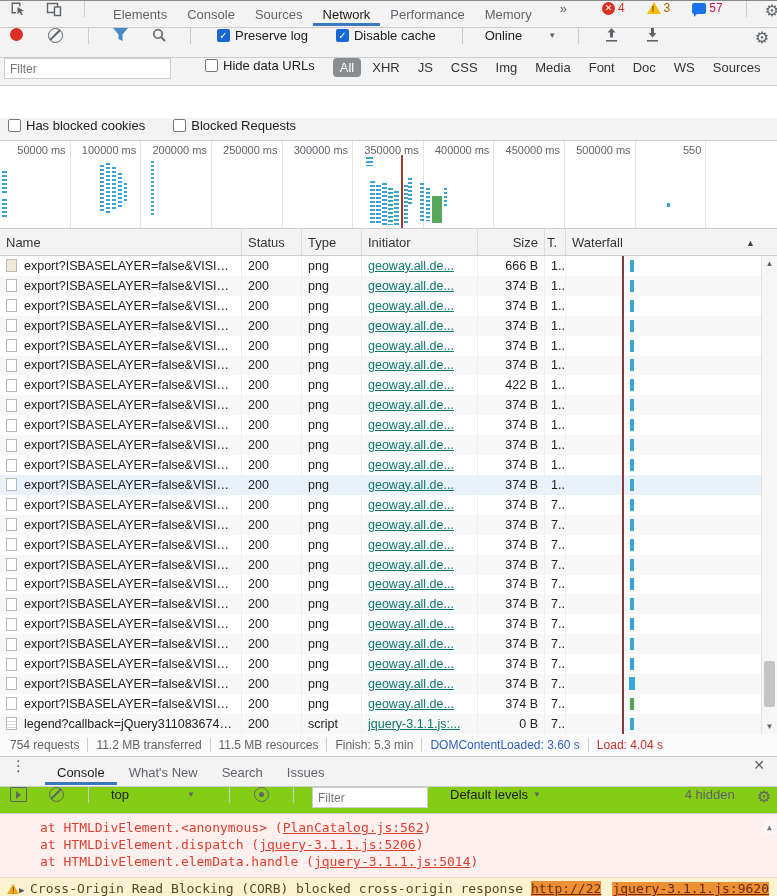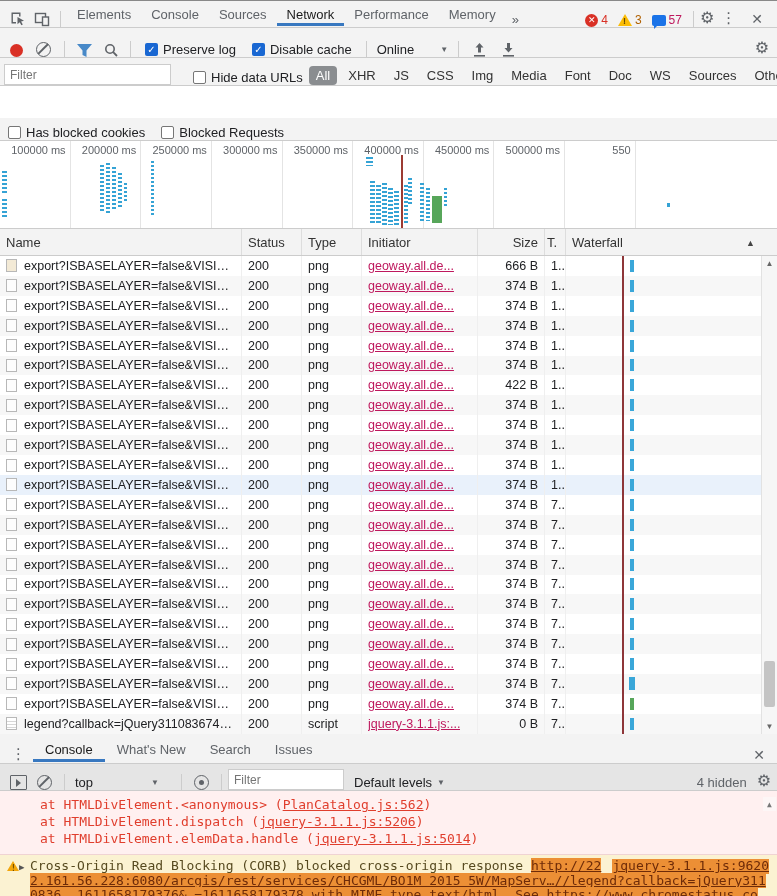--- a/index.html
+++ b/index.html
@@ -1,19 +1,19 @@
 <!DOCTYPE html>
 <html><head>
 <meta charset="utf-8">
 <style>
   html,body{margin:0;padding:0;background:#e8e8e8;}
   .devtools{position:relative;width:777px;height:896px;background:#fff;overflow:hidden;
     font-family:"Liberation Sans","DejaVu Sans",sans-serif;font-size:13px;color:#333;
     border-top:1px solid #888;box-sizing:border-box;}
-  .bar{display:flex;align-items:flex-end;background:#f3f3f3;box-sizing:border-box;}
+  .bar{display:flex;align-items:flex-start;background:#f3f3f3;box-sizing:border-box;gap:12px;}
   .sep{width:1px;height:16px;background:#ccc;margin:0 6px;flex:0 0 1px;}
   .spacer{flex:1;}
   .icn{color:#5f6368;display:inline-flex;align-items:center;justify-content:center;flex:0 0 auto;}
 
   
   .tabbar{height:27px;border-bottom:1px solid #ccc;padding:0 6px;}
   .tabbar .tab{padding:5px 10px 4px;color:#5f6368;cursor:default;white-space:nowrap;}
   .tabbar .tab.active{color:#1a1a1a;box-shadow:inset 0 -3px 0 #3878c0;}
   .chev{color:#5f6368;font-size:13px;padding:0 6px;}
   .badge{display:inline-flex;align-items:center;margin:0 5px;white-space:nowrap;}
@@ -82,40 +82,40 @@
   .nrow.alt{background:#f7f7f7;}
   .nrow.sel{background:#e9f1fb;}
   .nrow .cell{box-sizing:border-box;padding:0 6px;height:100%;display:flex;align-items:center;overflow:hidden;
     border-right:1px solid #efefef;white-space:nowrap;}
   .nrow .c-size{justify-content:flex-end;}
   .nrow .c-wf{border-right:none;}
   .ficon{width:11px;height:13px;border:1px solid #b8b8b8;background:#fdfdfd;margin-right:7px;flex:0 0 11px;box-sizing:border-box;}
   .ficon.img1{background:#f3ead6;}
   .ficon.script{background:linear-gradient(#fff 0 3px,#d7d7d7 3px 4px,#fff 4px 6px,#d7d7d7 6px 7px,#fff 7px 9px,#d7d7d7 9px 10px,#fff 10px);}
   .ntxt{overflow:hidden;text-overflow:ellipsis;white-space:nowrap;}
-  .ilink{text-decoration:underline;color:#be185d;overflow:hidden;text-overflow:ellipsis;}
+  .ilink{text-decoration:underline;color:#0f766e;overflow:hidden;text-overflow:ellipsis;}
   .redline{position:absolute;left:622px;top:0;bottom:0;width:2px;background:#8e3639;z-index:4;}
   .wbar{margin-left:58px;width:4px;height:12px;background:#3aa7d9;}
   .wbar.blue-wide{width:6px;height:13px;margin-left:57px;}
   .wbar.green{background:#57a65a;}
   .vscroll{position:absolute;right:0;top:0;bottom:0;width:15px;background:#f6f6f6;border-left:1px solid #e2e2e2;z-index:6;}
   .varr{position:absolute;left:0;width:15px;height:15px;font-size:8px;color:#666;display:flex;align-items:center;justify-content:center;}
   .vthumb{position:absolute;left:2px;width:11px;border-radius:2px;background:#c4c4c4;}
 
   
   .summary{height:22px;border-bottom:1px solid #ccc;background:#fafafa;display:flex;align-items:center;
     font-size:12px;color:#5f6368;padding:0 2px;}
   .sum-item{padding:0 8px;border-right:1px solid #ccc;white-space:nowrap;}
   .sum-item:last-child{border-right:none;}
 
   
   .drawertabs{height:30px;border-bottom:1px solid #ccc;padding:0 4px;}
   .dtab{padding:7px 12px 5px;color:#5f6368;white-space:nowrap;}
   .dtab.active{color:#1a1a1a;box-shadow:inset 0 -3px 0 #3878c0;}
-  .constools{height:27px;border-bottom:1px solid #ccc;padding:0 6px;background:#e5e5e5;}
+  .constools{height:27px;border-bottom:1px solid #ccc;padding:0 6px;background:#84cc16;}
   .sbtoggle{width:15px;height:13px;border:1px solid #5f6368;border-radius:1px;display:flex;align-items:center;justify-content:center;margin:0 4px;}
   .sbtoggle:after{content:"";border-left:5px solid #5f6368;border-top:4px solid transparent;border-bottom:4px solid transparent;}
   .eyeicn{width:13px;height:13px;border:1.5px solid #5f6368;border-radius:50%;display:flex;align-items:center;justify-content:center;margin:0 6px;}
   .eyeicn:after{content:"";width:5px;height:5px;border-radius:50%;background:#5f6368;}
   .cflt{width:104px;}
   .hiddentxt{color:#5f6368;margin-right:10px;}
 
   
   .messages{position:relative;height:117px;overflow:hidden;font-family:"DejaVu Sans Mono","Liberation Mono",monospace;}
   .errblock{background:#fff0f0;border-bottom:1px solid #f0d3d3;padding:5px 8px 7px 40px;color:#e03e2d;
@@ -255,20 +255,21 @@
       <span>Has blocked cookies</span>
     </label>
     <label class="chk">
       <span class="box off"></span>
       <span>Blocked Requests</span>
     </label>
   </div>
 
   <div class="overview">
     <div class="ovlabels" id="ov-labels">
+        <div class="ov-seg">50000 ms</div>
         <div class="ov-seg">100000 ms</div>
         <div class="ov-seg">200000 ms</div>
         <div class="ov-seg">250000 ms</div>
         <div class="ov-seg">300000 ms</div>
         <div class="ov-seg">350000 ms</div>
         <div class="ov-seg">400000 ms</div>
         <div class="ov-seg">450000 ms</div>
         <div class="ov-seg">500000 ms</div>
         <div class="ov-seg">550</div>
       </div>
@@ -699,20 +700,28 @@
         </div>
       </div>
     <div class="redline"></div>
     <div class="vscroll">
       <div class="varr" style="top:0;">▲</div>
       <div class="vthumb" style="top:405px;height:46px;"></div>
       <div class="varr" style="bottom:0;">▼</div>
     </div>
   </div>
 
+  <div class="summary" id="summary-bar">
+      <div class="sum-item">754 requests</div>
+      <div class="sum-item">11.2 MB transferred</div>
+      <div class="sum-item">11.5 MB resources</div>
+      <div class="sum-item">Finish: 5.3 min</div>
+      <div class="sum-item" style="color: rgb(43, 95, 205);">DOMContentLoaded: 3.60 s</div>
+      <div class="sum-item" style="color: rgb(201, 48, 37);">Load: 4.04 s</div>
+    </div>
 
   <div class="bar drawertabs">
     <span class="kebab">⋮</span>
     <div id="drawer-tabs-c" style="display:flex;align-items:center;height:100%;">
         <div class="dtab active">Console</div>
         <div class="dtab">What's New</div>
         <div class="dtab">Search</div>
         <div class="dtab">Issues</div>
       </div>
     <span class="spacer"></span>

